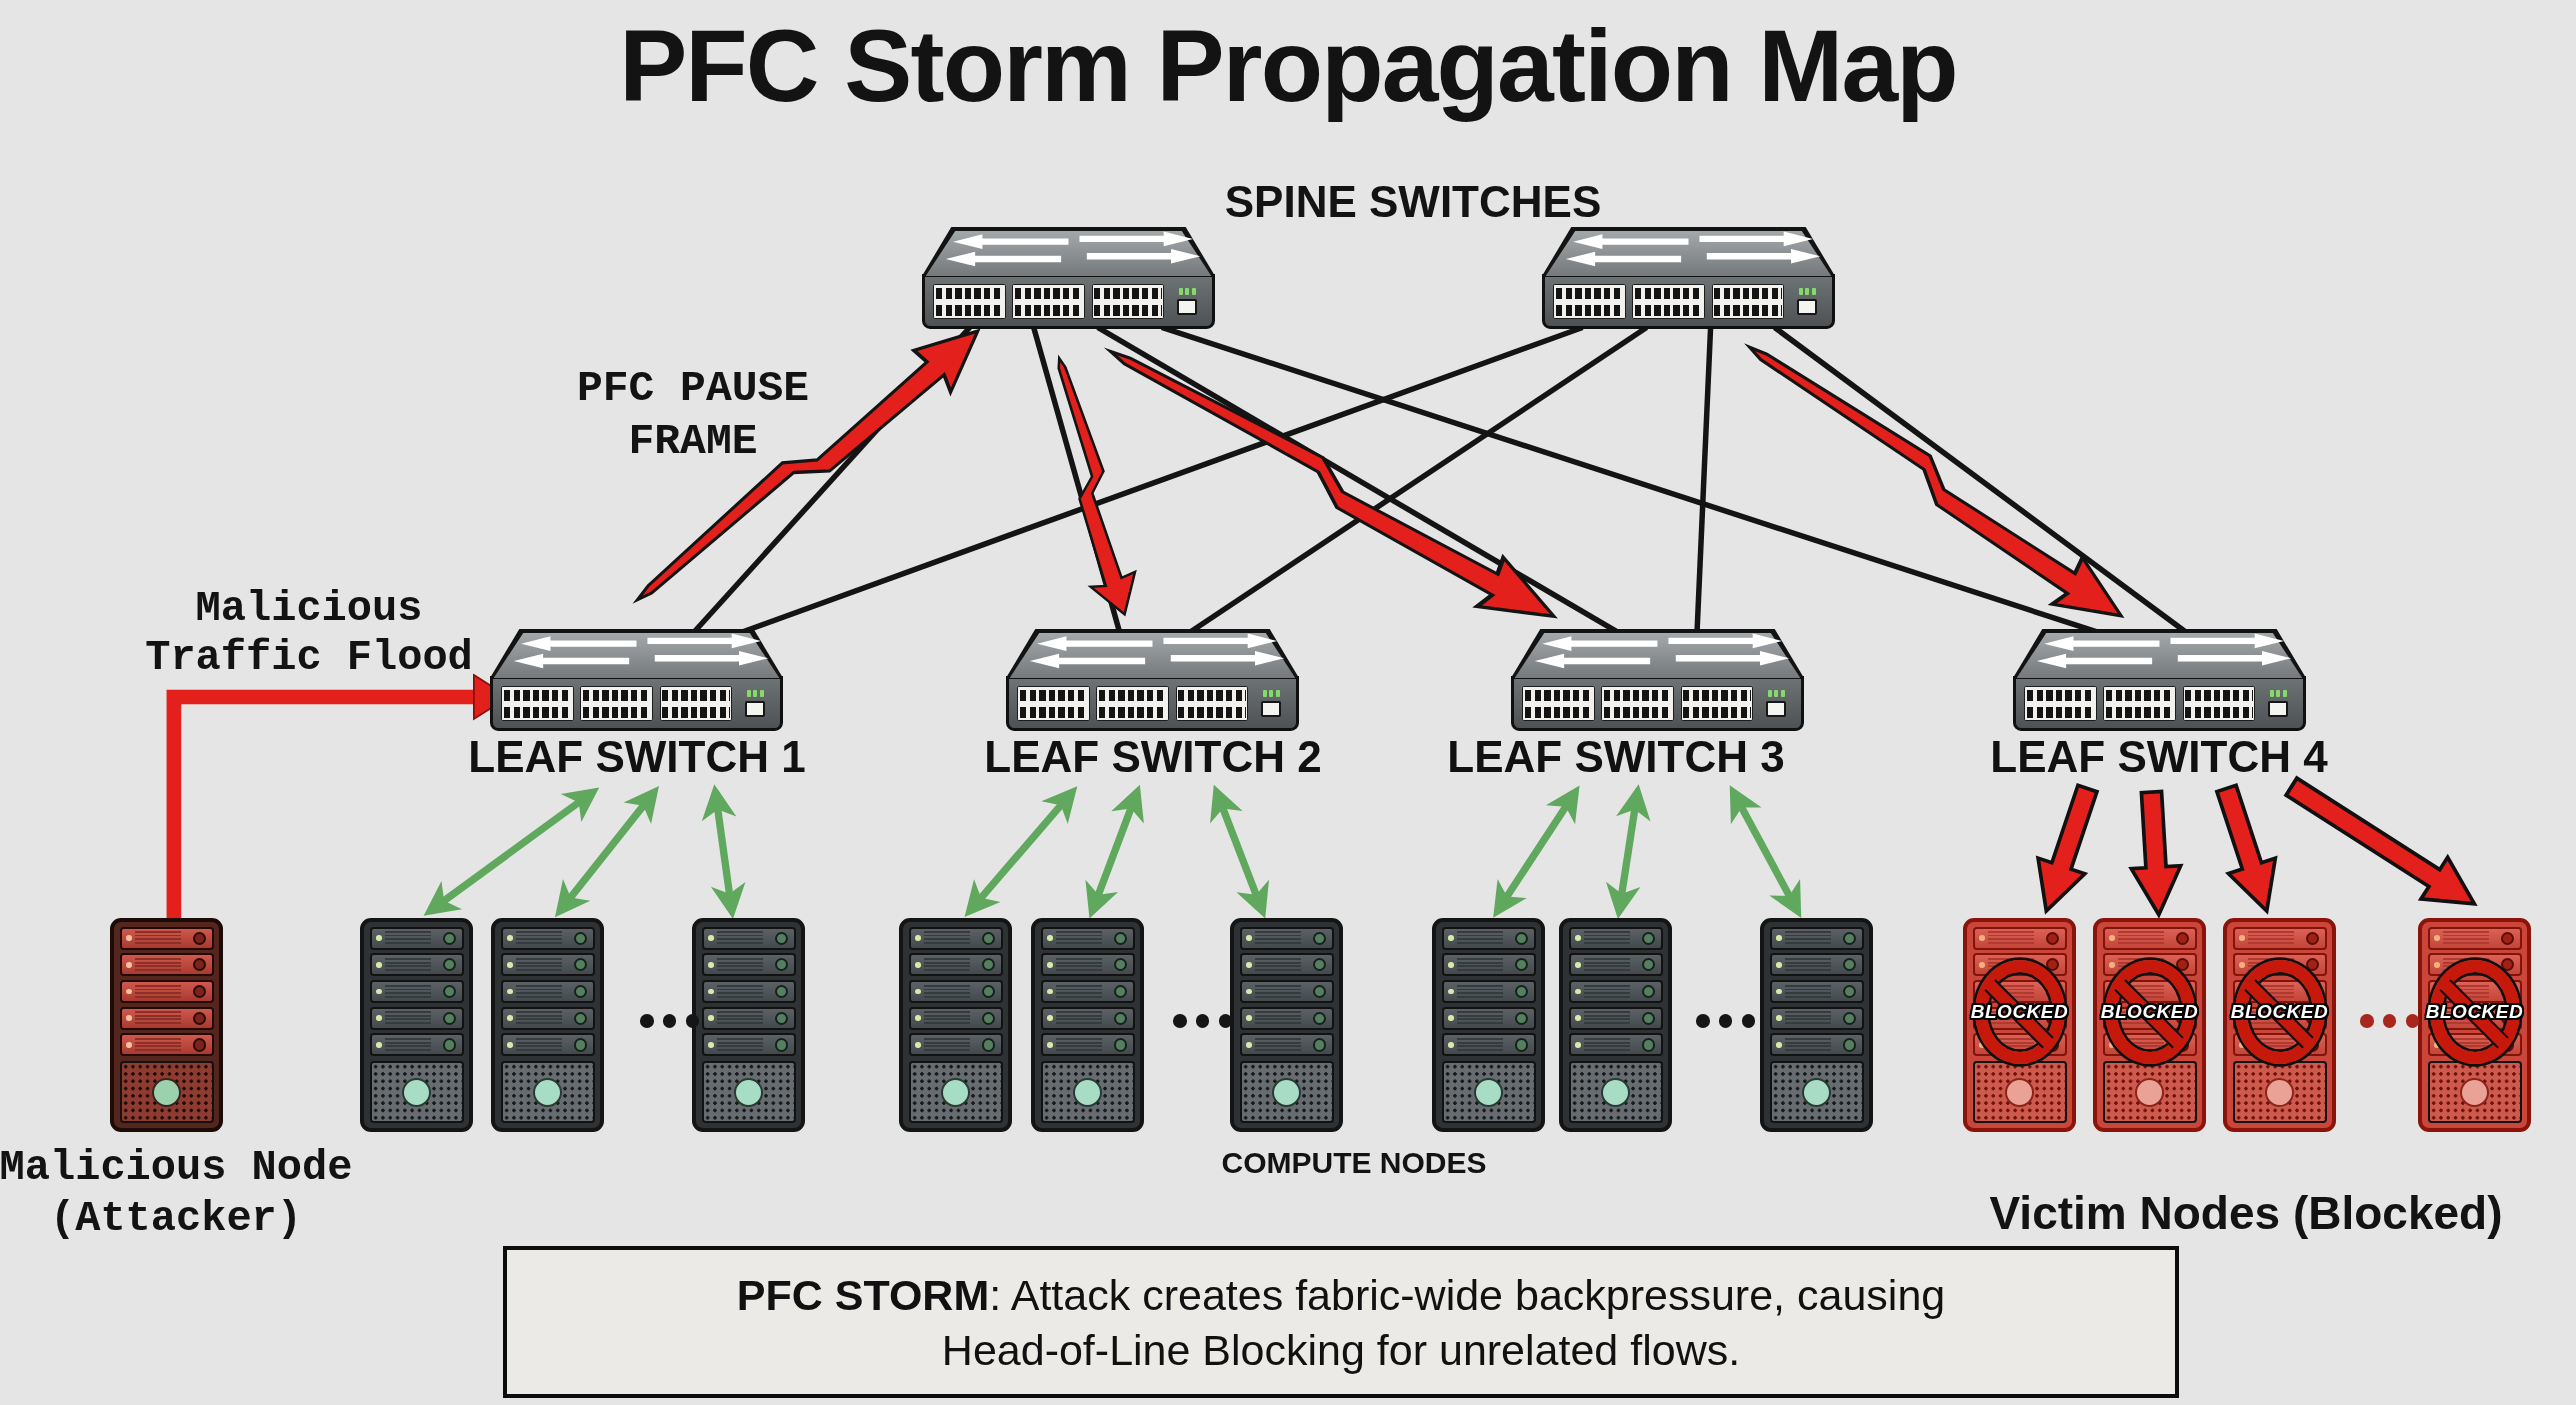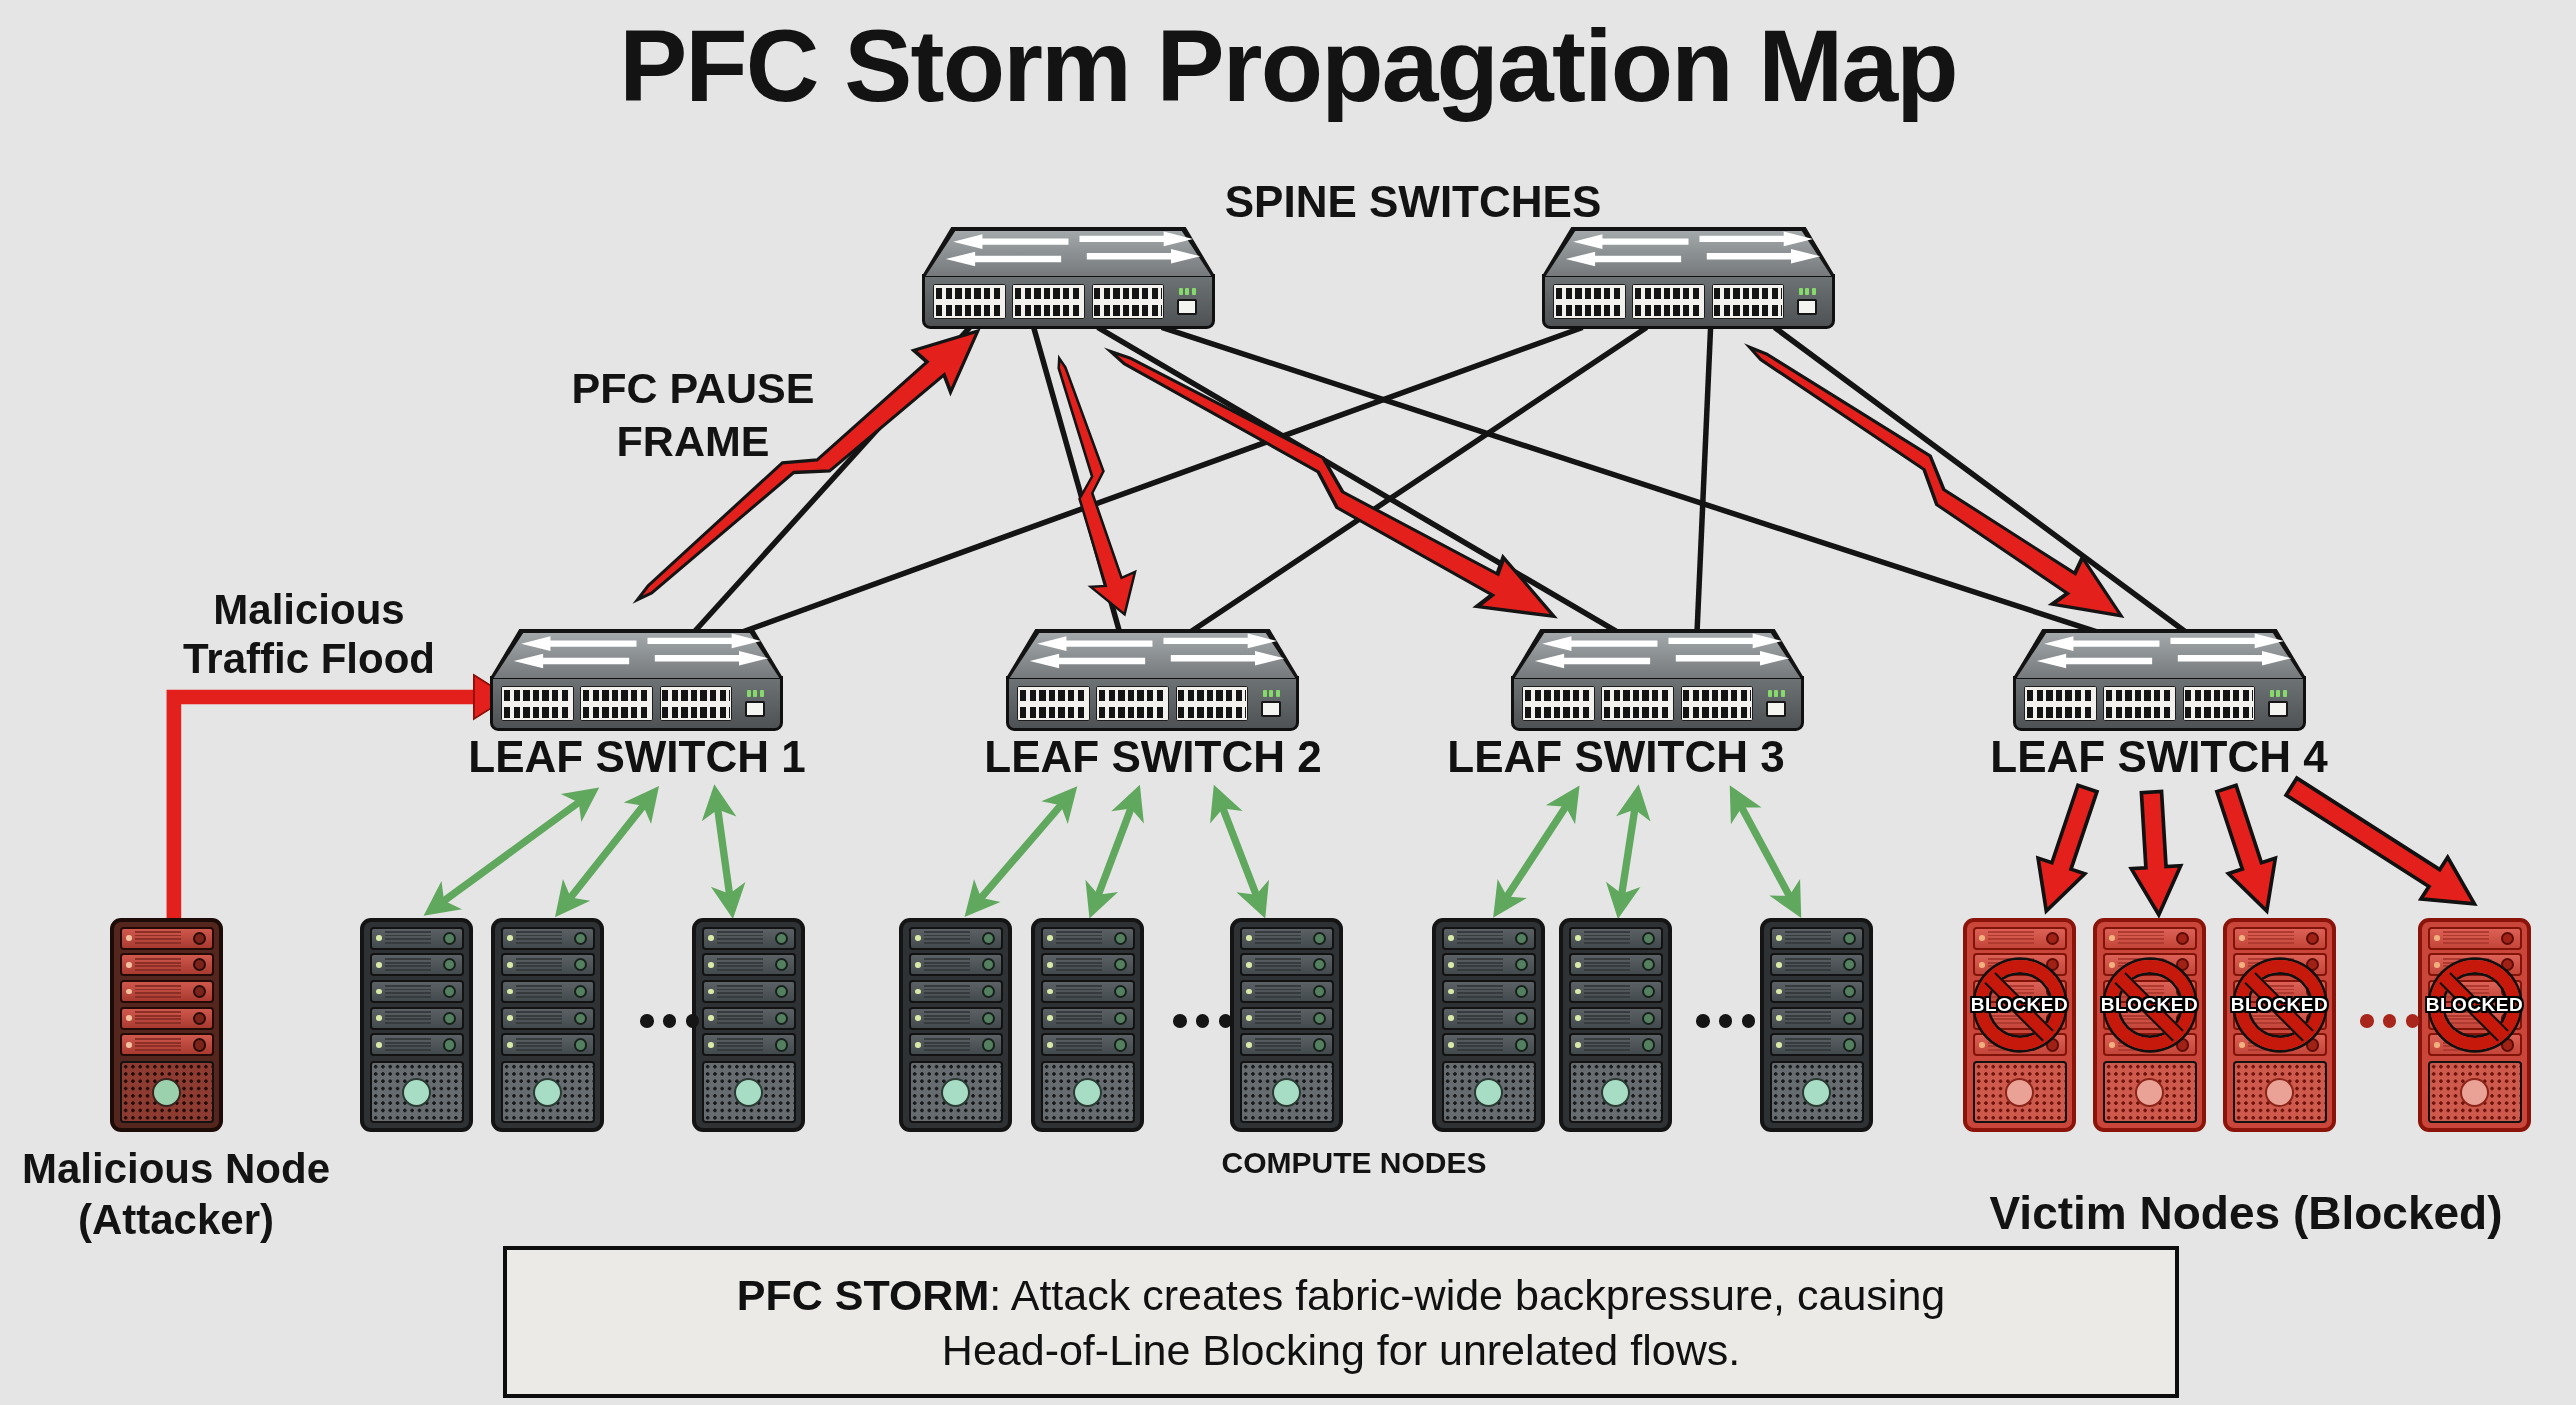--- a/index.html
+++ b/index.html
@@ -1,21 +1,21 @@
 <!DOCTYPE html>
 <html style="font-size:14.6px"><head>
 <meta charset="utf-8">
 <style>
   html,body{margin:0;padding:0;background:#ffffff;}
   #canvas{position:relative;width:2576px;height:1405px;background:#e5e5e5;overflow:hidden;
           font-family:"Liberation Sans",sans-serif;color:#111;}
   #wires{position:absolute;left:0;top:0;z-index:1;}
   .lbl{position:absolute;z-index:4;font-weight:bold;color:#131313;text-align:center;
        transform:translateX(-50%);white-space:nowrap;line-height:1.18;}
-  .lbl span{display:block;}
+  .lbl span{display:block;font-family:Liberation Mono, monospace;}
   #title{left:1288px;top:5.5px;font-size:102px;letter-spacing:-1.8px;}
   #spineLabel{left:1413px;top:176px;font-size:44px;}
   #pfcLabel{left:693px;top:362px;font-size:43px;line-height:53px;}
   #floodLabel{left:309px;top:585px;font-size:42px;line-height:49px;}
   #computeLabel{left:1354px;top:1145px;font-size:30px;}
   #victimLabel{left:2246px;top:1143px;font-size:46px;margin-top:43px;}
   #malLabel{left:176px;top:1143px;font-size:42px;line-height:51px;}
   .leafLbl{position:absolute;z-index:4;transform:translateX(-50%);top:732px;
            font-weight:bold;font-size:44px;white-space:nowrap;}
 
@@ -64,23 +64,23 @@
   .server.malicious .vent .hub{background:#9bd2ad;border-color:#3a2420;}
 
   .server.victim{background:#cb463a;border-color:#8a140a;}
   .server.victim .bay{background:linear-gradient(#dc6156,#c44539);border-color:#821309;}
   .server.victim .bay .led{background:#f1b07e;}
   .server.victim .bay .grille{background:repeating-linear-gradient(180deg,#b03a2f 0 1.8px,transparent 1.8px 3.7px);}
   .server.victim .bay .ring{background:#a02216;border-color:#5e0c05;}
   .server.victim .vent{background-color:#ce5a4e;background-image:radial-gradient(#6e120a 1.5px,transparent 1.6px);}
   .server.victim .vent .hub{background:#e9a295;border-color:#8c2419;}
 
-  .no-sign{position:absolute;left:50%;top:38px;width:90px;height:90px;margin-left:-45px;border-radius:50%;
+  .no-sign{position:absolute;left:50%;top:38px;width:90px;height:104px;margin-left:-45px;border-radius:50%;
       border:12px solid #c7180c;box-sizing:border-box;z-index:4;
-      box-shadow:0 0 0 2.7px #101010, inset 0 0 0 2.7px #101010;}
+      box-shadow:0 0 0 2.7px #101010, inset 0 0 0 2.7px #101010;font-style:italic;}
   .no-sign .bar{position:absolute;left:-8.2px;right:-8.2px;top:50%;height:12px;margin-top:-6px;
       background:#c7180c;border-top:2.7px solid #101010;border-bottom:2.7px solid #101010;transform:rotate(45deg);}
   .no-sign .blocked{position:absolute;left:50%;top:50%;transform:translate(-50%,-50%);z-index:5;
       font-weight:bold;font-size:19px;color:#fff;letter-spacing:0.5px;white-space:nowrap;
       text-shadow:-1.8px 0 0 #000,1.8px 0 0 #000,0 -1.8px 0 #000,0 1.8px 0 #000,-1.8px -1.8px 0 #000,1.8px 1.8px 0 #000,-1.8px 1.8px 0 #000,1.8px -1.8px 0 #000;}
 
   .dots{position:absolute;display:flex;gap:9.1px;z-index:3;}
   .dots i{width:13.7px;height:13.7px;border-radius:50%;background:#151515;}
   .dots.red i{background:#a8261c;}
 

